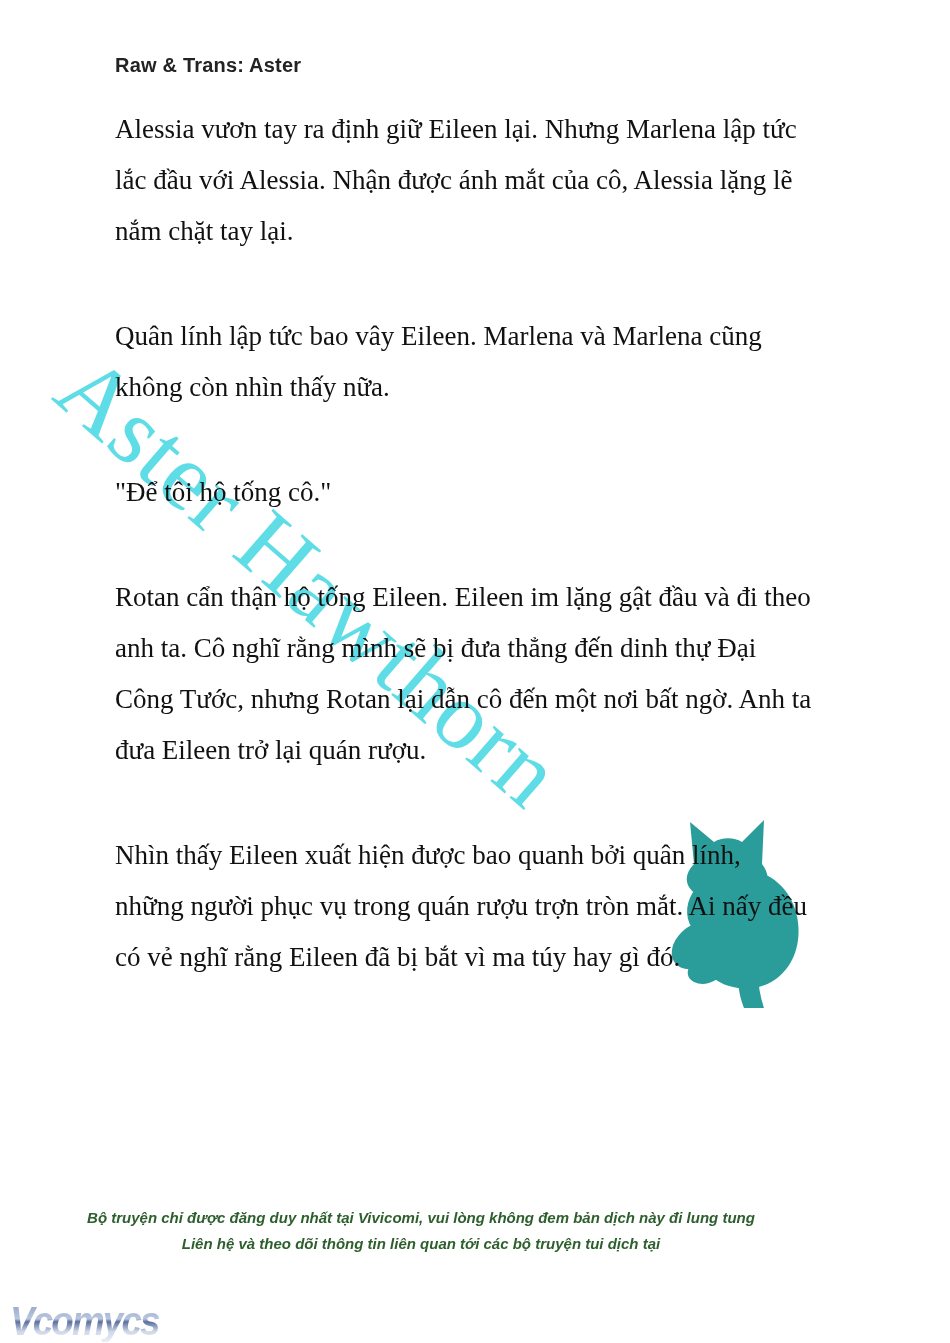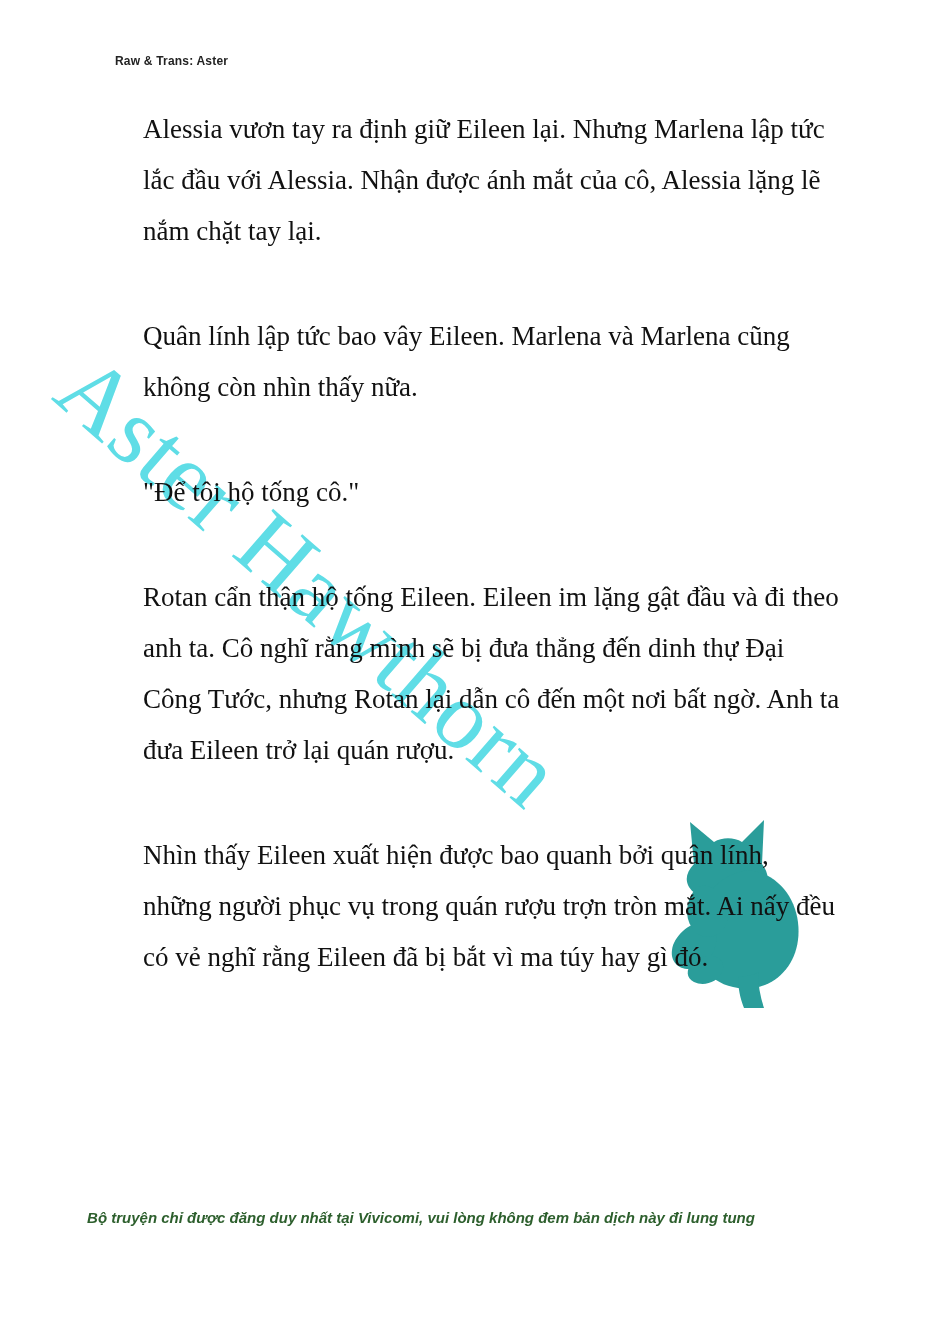--- a/index.html
+++ b/index.html
@@ -17,21 +17,21 @@
     background: #ffffff;
     overflow: hidden;
   }
 
   
   #header {
     position: absolute;
     left: 115px;
     top: 54px;
     font-family: "Liberation Sans", "DejaVu Sans", sans-serif;
-    font-size: 12px;
+    font-size: 20px;
     font-weight: 700;
     color: #232323;
     letter-spacing: 0.2px;
     white-space: nowrap;
   }
 
   
   #watermark-layer {
     position: absolute;
     left: 0;
@@ -60,21 +60,20 @@
     top: 816px;
   }
 
   
   #content {
     position: absolute;
     left: 115px;
     top: 104px;
     width: 700px;
     z-index: 2;
-    margin-left: 28px;
   }
   .para {
     font-family: "Liberation Serif", "DejaVu Serif", serif;
     font-size: 27px;
     line-height: 51px;
     color: #111111;
     margin: 0 0 54px 0;
     text-align: left;
   }
   .para:last-child { margin-bottom: 0; }
@@ -159,16 +158,20 @@
   <div id="content">
     <p class="para">Alessia vươn tay ra định giữ Eileen lại. Nhưng Marlena lập tức lắc đầu với Alessia. Nhận được ánh mắt của cô, Alessia lặng lẽ nắm chặt tay lại.</p>
     <p class="para">Quân lính lập tức bao vây Eileen. Marlena và Marlena cũng không còn nhìn thấy nữa.</p>
     <p class="para">"Để tôi hộ tống cô."</p>
     <p class="para">Rotan cẩn thận hộ tống Eileen. Eileen im lặng gật đầu và đi theo anh ta. Cô nghĩ rằng mình sẽ bị đưa thẳng đến dinh thự Đại Công Tước, nhưng Rotan lại dẫn cô đến một nơi bất ngờ. Anh ta đưa Eileen trở lại quán rượu.</p>
     <p class="para">Nhìn thấy Eileen xuất hiện được bao quanh bởi quân lính, những người phục vụ trong quán rượu trợn tròn mắt. Ai nấy đều có vẻ nghĩ rằng Eileen đã bị bắt vì ma túy hay gì đó.</p>
   </div>
 
   <div id="footer">
     <div class="footer-line">Bộ truyện chỉ được đăng duy nhất tại Vivicomi, vui lòng không đem bản dịch này đi lung tung</div>
+    <div class="footer-line">Liên hệ và theo dõi thông tin liên quan tới các bộ truyện tui dịch tại</div>
   </div>
 
+  <div id="logo">
+    <div id="logo-text">Vcomycs</div>
+  </div>
 
 </div>
 
 </body></html>

